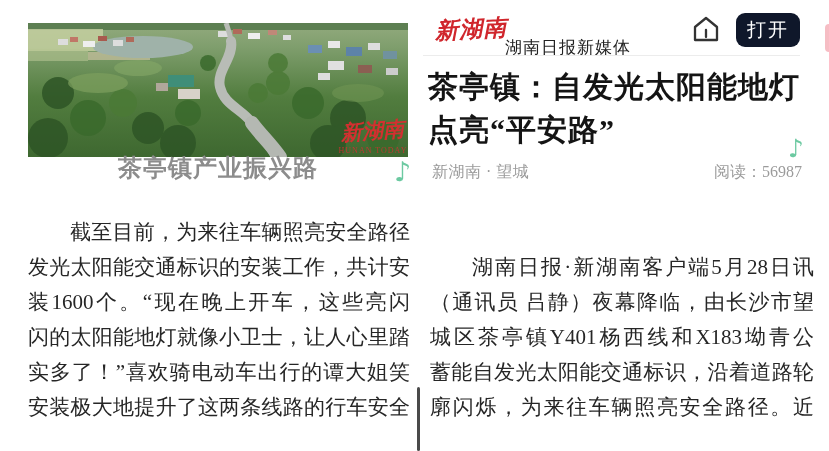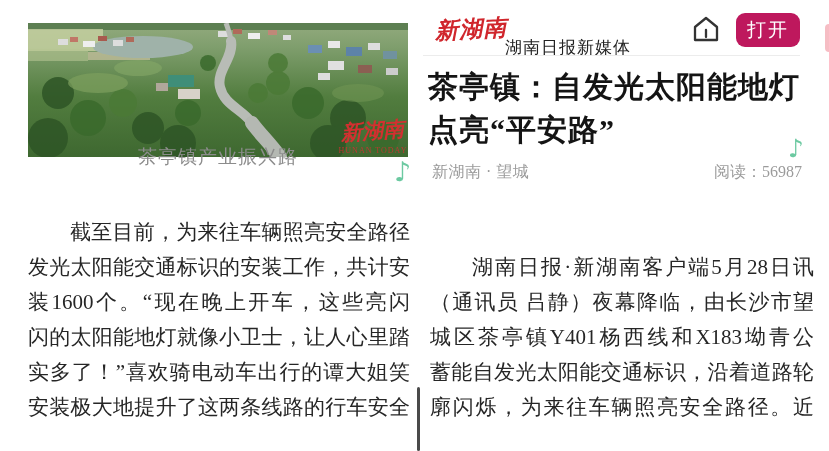--- a/index.html
+++ b/index.html
@@ -7,33 +7,33 @@
     position:relative;width:829px;height:451px;background:#ffffff;overflow:hidden;
     font-family:"Liberation Serif","DejaVu Serif",serif;color:#262626;
   }
   .panel{position:absolute;top:0;height:451px;}
   .left-panel{left:0;width:420px;}
   .right-panel{left:420px;width:409px;}
 
   
   .photo{position:absolute;left:28px;top:23px;width:380px;height:134px;overflow:hidden;background:#527d3f;}
   .photo svg{display:block;width:100%;height:100%;}
-  .caption{position:absolute;left:28px;top:144px;width:380px;text-align:center;
-    font-size:19px;color:#8c8c8c;letter-spacing:1px;}
+  .caption{position:absolute;left:28px;top:152px;width:380px;text-align:center;
+    font-size:24px;color:#8c8c8c;letter-spacing:1px;font-weight:bold;}
   .note{position:absolute;color:#6cc9a1;font-family:"DejaVu Sans",sans-serif;}
   .note-left{left:394px;top:156px;font-size:27px;}
   .note-right{left:368px;top:134px;font-size:25px;}
 
   
   .logo{position:absolute;left:15px;top:14px;font-size:23px;font-weight:bold;font-style:italic;
     color:#d0262c;transform:rotate(-3deg);letter-spacing:1px;}
   .brand{position:absolute;left:85px;top:36px;font-size:17px;color:#222;letter-spacing:1px;}
   .home-btn{position:absolute;left:271px;top:14px;width:30px;height:32px;cursor:pointer;}
   .open-btn{position:absolute;left:316px;top:13px;width:64px;height:34px;border-radius:9px;
-    background:#be185d;color:#fff;font-size:19px;letter-spacing:2px;border:none;
+    background:#0f172a;color:#fff;font-size:19px;letter-spacing:2px;border:none;
     display:flex;align-items:center;justify-content:center;cursor:pointer;
     font-family:"Liberation Sans","DejaVu Sans",sans-serif;}
   .hdr-divider{position:absolute;left:3px;top:55px;width:377px;height:1px;background:#ececec;}
 
   
   .title{position:absolute;left:8px;top:65px;width:394px;font-size:30px;font-weight:bold;
     color:#141414;line-height:43px;letter-spacing:1px;}
   .meta-source{position:absolute;left:12px;top:162px;font-size:16px;color:#9b9b9b;letter-spacing:.5px;text-align:center;}
   .meta-time{position:absolute;left:12px;top:185px;font-size:16px;color:#9b9b9b;}
   .meta-reads{position:absolute;right:27px;top:162px;font-size:16px;color:#9b9b9b;}

